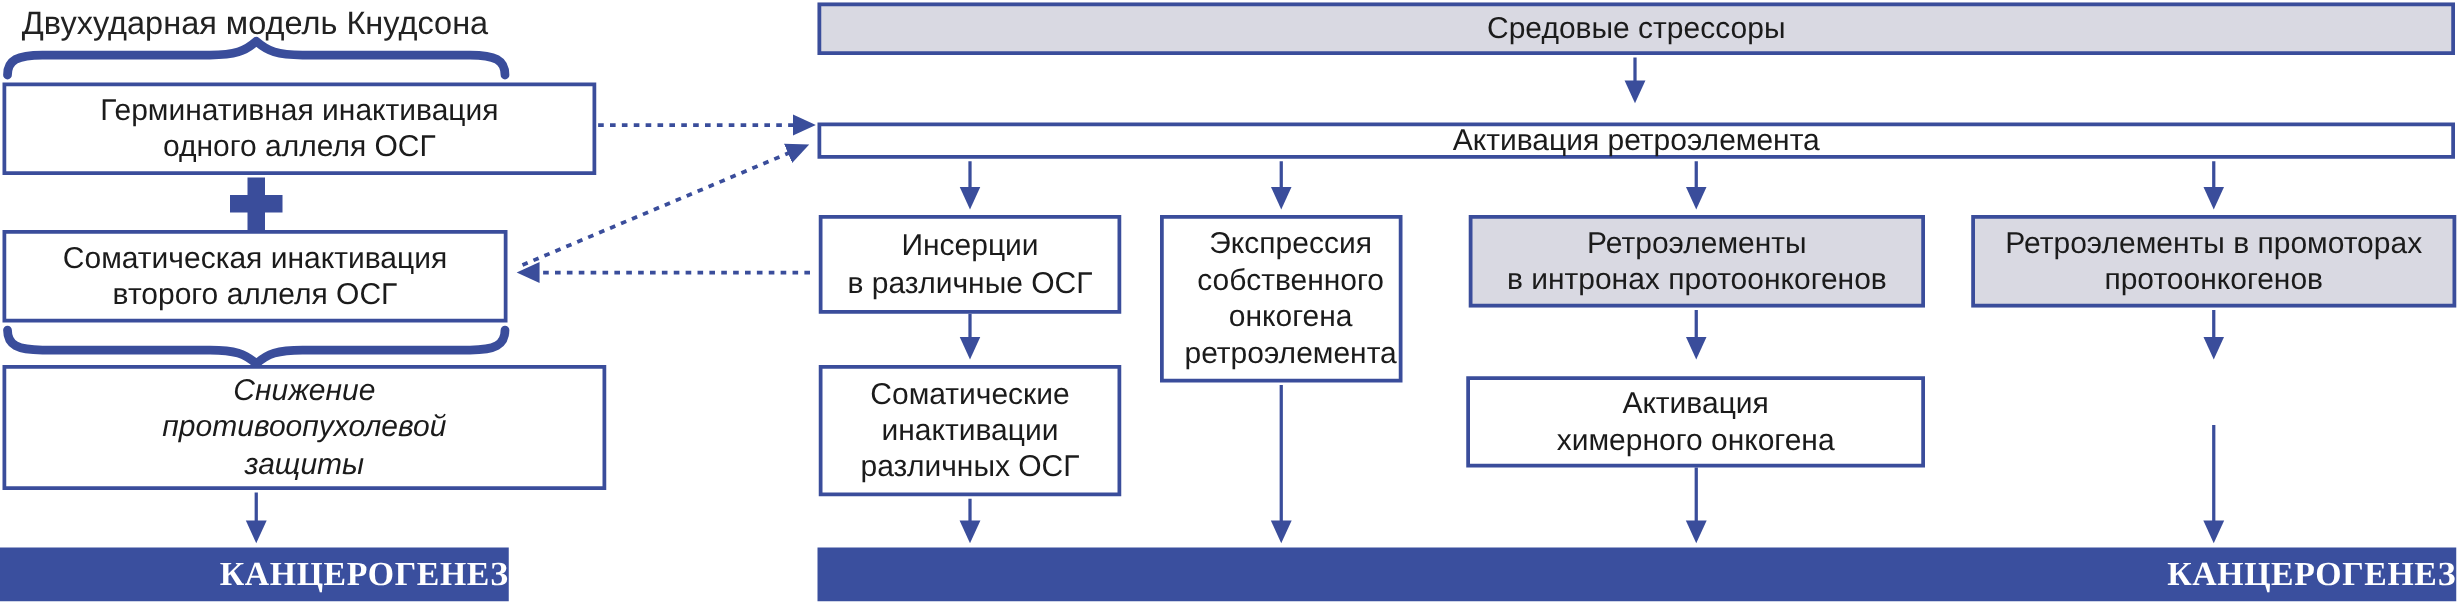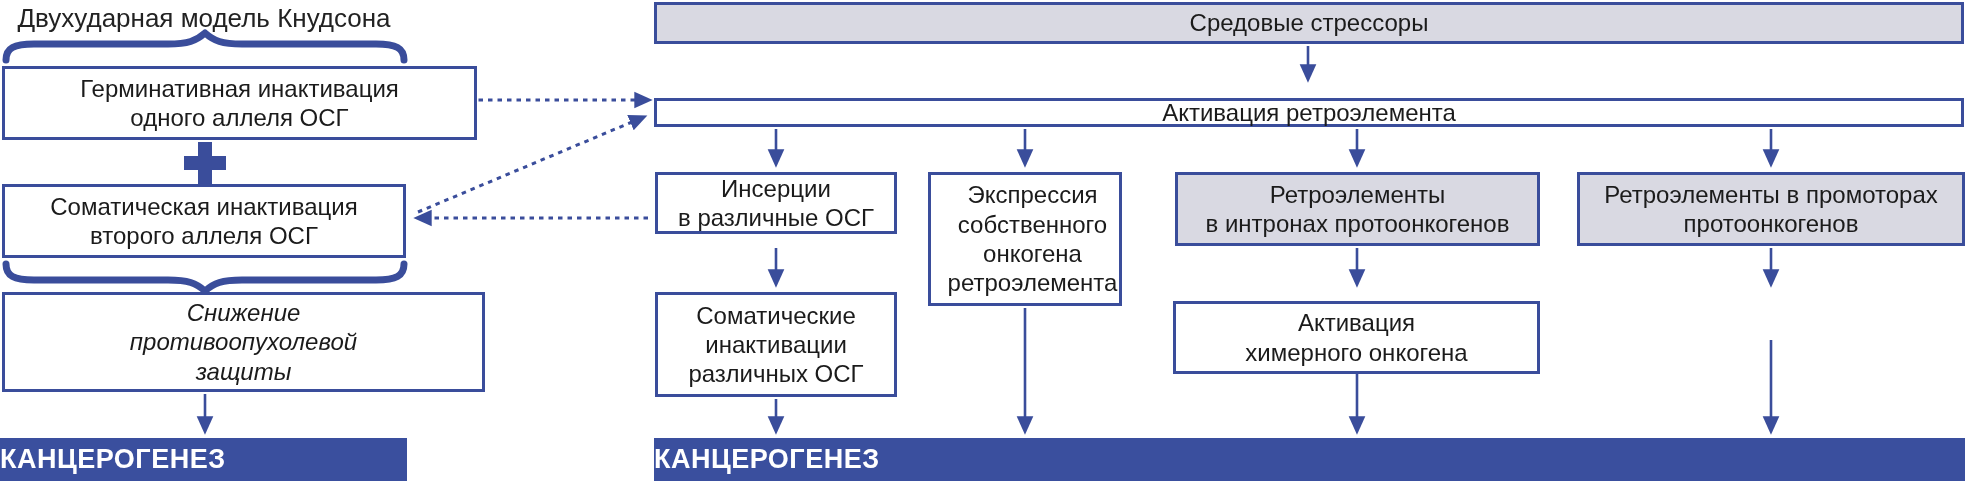--- a/index.html
+++ b/index.html
@@ -19,22 +19,22 @@
     background:#ffffff;
     display:flex;align-items:center;justify-content:center;
     text-align:center;
     font-size:24px;line-height:1.22;
   }
   .box .txt{white-space:pre-line;padding:2px 6px;}
   .box.gray{background:var(--gray-fill);}
   .bar{
     position:absolute;box-sizing:border-box;
     background:var(--bar-fill);
-    display:flex;align-items:center;justify-content:flex-start;
-    color:var(--bar-text);font-weight:bold;font-size:27px;letter-spacing:0.5px;
+    display:flex;align-items:center;justify-content:flex-end;
+    color:var(--bar-text);font-weight:bold;font-size:27px;letter-spacing:0.5px;font-family:Liberation Serif, serif;
   }
   .title{
     position:absolute;left:2px;top:3px;width:404px;
     text-align:center;font-size:26px;color:#222222;
   }
   svg.connectors{position:absolute;left:0;top:0;pointer-events:none;}
 </style>
 </head>
 <body>
 
@@ -98,21 +98,21 @@
   </div>
 
   <div class="box gray" style="left:654px;top:2px;width:1310px;height:42px;">
     <span class="txt">Средовые стрессоры</span>
   </div>
 
   <div class="box" style="left:654px;top:98px;width:1310px;height:29px;">
     <span class="txt">Активация ретроэлемента</span>
   </div>
 
-  <div class="box" style="left:655px;top:172px;width:242px;height:62px;">
+  <div class="box" style="left:655px;top:172px;width:242px;height:79px;">
     <span class="txt">Инсерции
 в различные ОСГ</span>
   </div>
   <div class="box" style="left:655px;top:292px;width:242px;height:105px;">
     <span class="txt">Соматические
 инактивации
 различных ОСГ</span>
   </div>
 
   <div class="box" style="left:928px;top:172px;width:194px;height:134px;padding-left:15px;">

